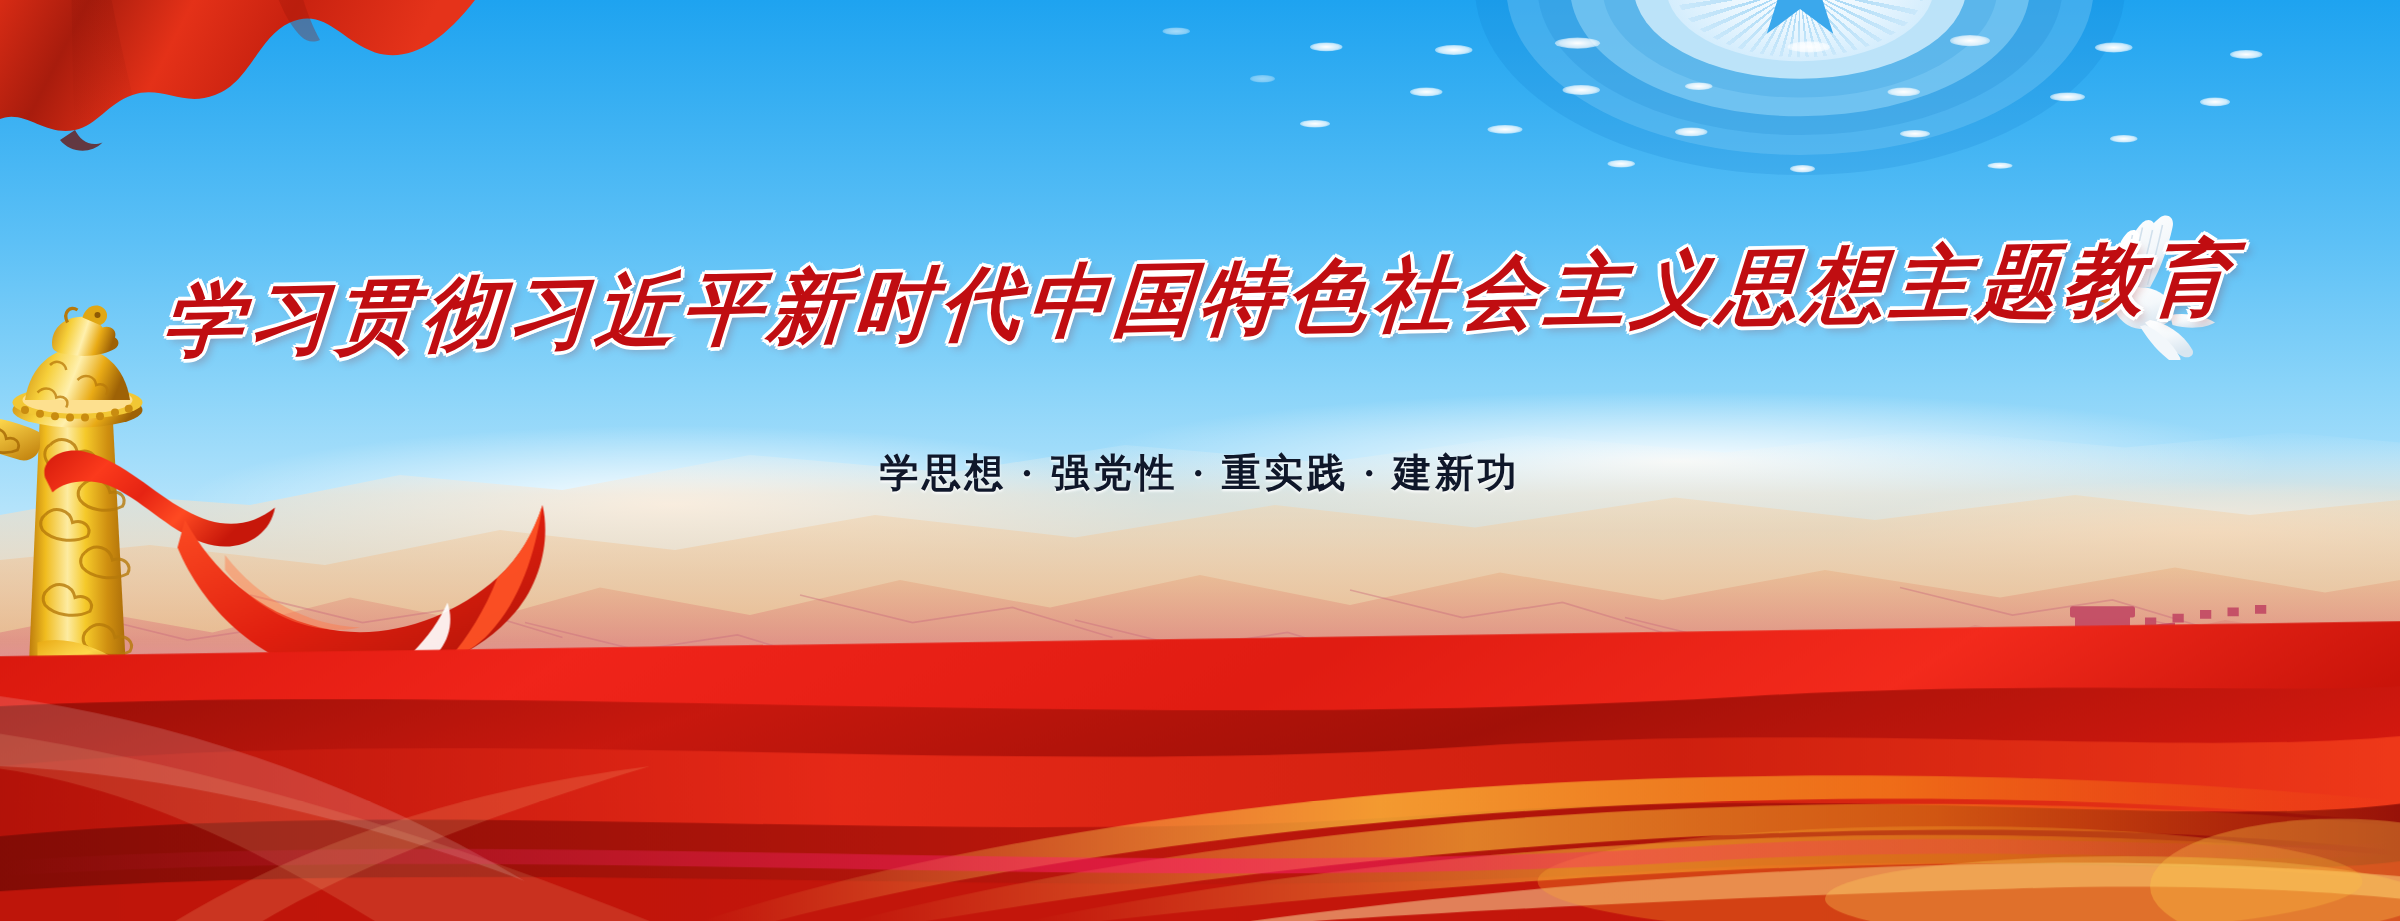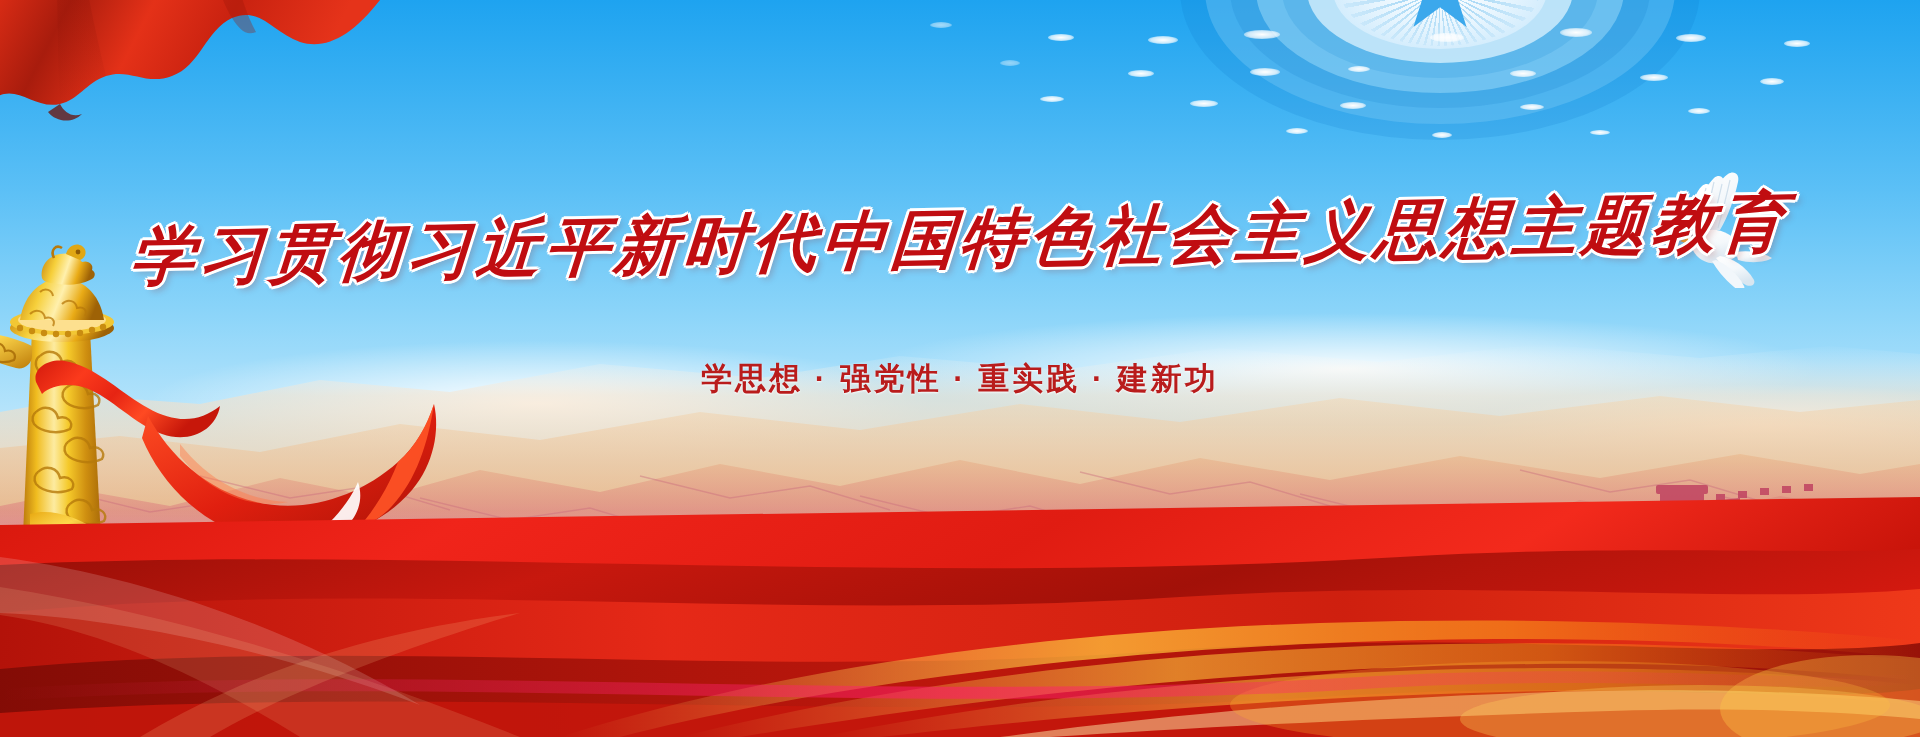--- a/index.html
+++ b/index.html
@@ -150,25 +150,25 @@
       0 3px 0 #ffffff, 0 -3px 0 #ffffff,
       4px 4px 7px rgba(140,10,10,.25);
   }
   .subtitle-wrap {
     position:absolute; left:0; right:0; top:358px;
     text-align:center;
     z-index:30;
   }
   .sub-title {
     display:inline-block;
-    font-family:Liberation Sans, sans-serif;
+    font-family:Liberation Serif, serif;
     font-size:31px;
     font-weight:700;
     letter-spacing:3px;
-    color:#b91c1c;
+    color:#0f172a;
     white-space:nowrap;
     text-shadow:0 1px 2px rgba(255,255,255,.9);
   }
 </style>
 </head>
 <body>
 
 <div id="banner">
 
   <div class="sky"></div>

